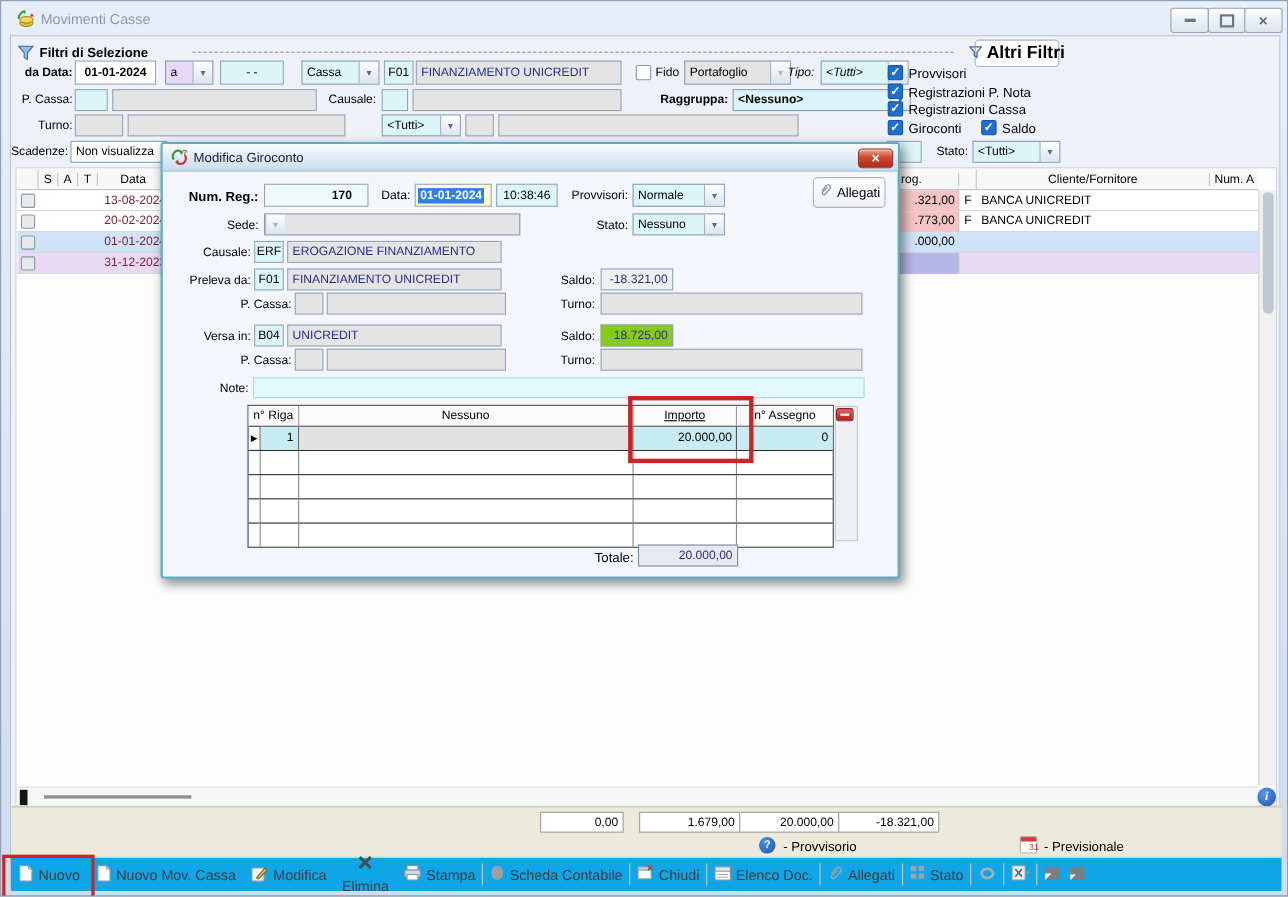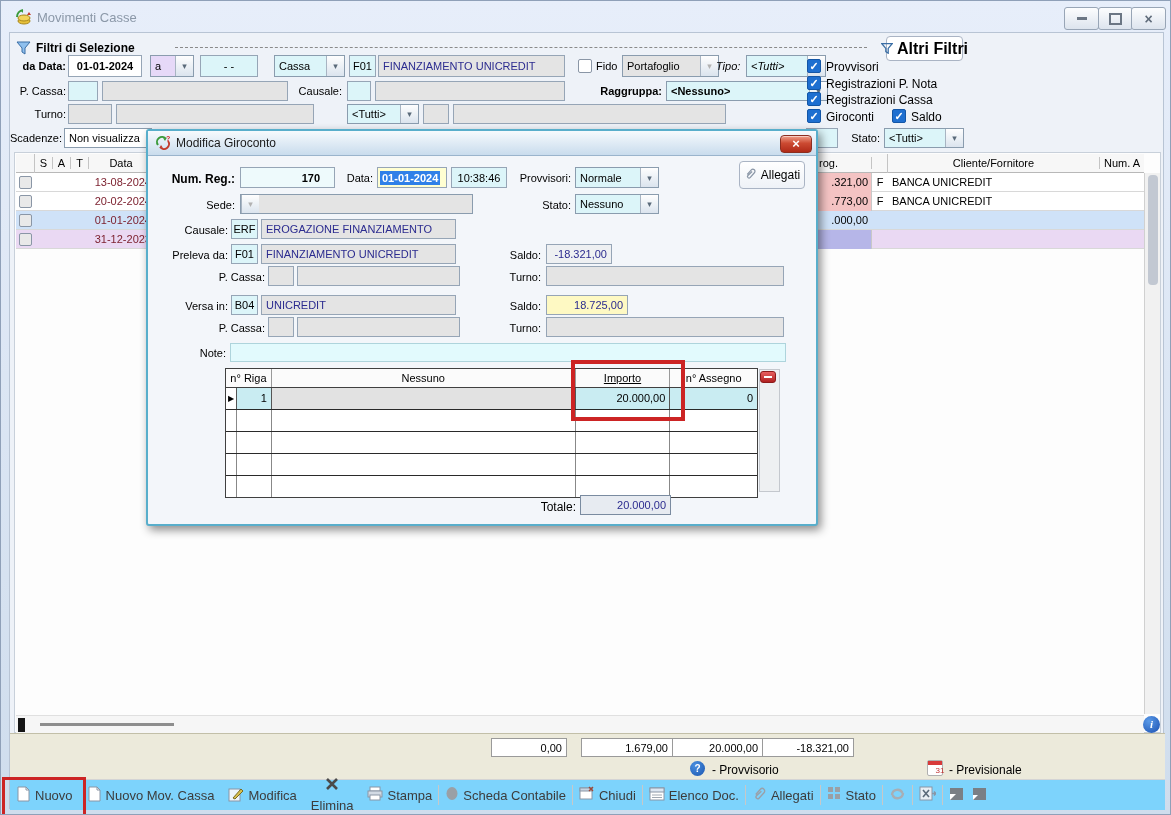--- a/index.html
+++ b/index.html
@@ -237,21 +237,21 @@
         <span>?</span>
       </span>
       <span class="lb" style="left:702px;top:29px;font-size:12px;">- Provvisorio</span>
       <span class="abs" style="left:917px;top:26px;width:16px;height:16px;background:#fff;border:1px solid #b0b0b0;border-radius:2px;">
         <span class="abs" style="left:0;top:0;width:14px;height:4px;background:#d83a3a;"></span>
         <span class="lb" style="left:0;top:5px;width:24px;text-align:center;font-size:8px;color:#c03030;">31</span>
       </span>
       <span class="lb" style="left:939px;top:29px;font-size:12px;">- Previsionale</span>
     </div>
 
-    <div class="abs" style="left:0;top:746px;width:1155px;height:31px;background:#7dd3fc;border-top:1px solid #d4d4d4;display:flex;align-items:center;padding:0 6px;">
+    <div class="abs" style="left:0;top:746px;width:1155px;height:31px;background:#0ea5e9;border-top:1px solid #d4d4d4;display:flex;align-items:center;padding:0 6px;">
       <div class="toolitem">
         <span><svg width="15" height="16" viewBox="0 0 15 16">
               <path d="M2 1 h8 l3 3 v11 h-11 z" fill="#fff" stroke="#8a96a6"></path>
               <path d="M10 1 v3 h3" fill="none" stroke="#8a96a6"></path>
             </svg></span>
         <span>Nuovo</span>
       </div>
       <div class="toolitem" style="margin-left:14px;">
         <span><svg width="15" height="16" viewBox="0 0 15 16">
               <path d="M2 1 h8 l3 3 v11 h-11 z" fill="#fff" stroke="#8a96a6"></path>
@@ -434,21 +434,21 @@
     <div class="tf gray" style="left:398px;top:135px;width:238px;height:20px;"></div>
 
     <span class="dlg-lb" style="left:10px;top:169px;width:70px;">Versa in:</span>
     <div class="tf" style="left:83px;top:164px;width:27px;height:20px;justify-content:center;">
       <span>B04</span>
     </div>
     <div class="tf gray navy" style="left:113px;top:164px;width:195px;height:20px;">
       <span>UNICREDIT</span>
     </div>
     <span class="dlg-lb" style="left:353px;top:169px;width:40px;">Saldo:</span>
-    <div class="tf ral navy" style="left:398px;top:164px;width:82px;height:20px;background:#fef9c3;">
+    <div class="tf ral navy" style="left:398px;top:164px;width:66px;height:20px;background:#84cc16;">
       <span>18.725,00</span>
     </div>
 
     <span class="dlg-lb" style="left:55px;top:191px;width:62px;">P. Cassa:</span>
     <div class="tf gray" style="left:120px;top:186px;width:26px;height:20px;"></div>
     <div class="tf gray" style="left:149px;top:186px;width:163px;height:20px;"></div>
     <span class="dlg-lb" style="left:353px;top:191px;width:40px;">Turno:</span>
     <div class="tf gray" style="left:398px;top:186px;width:238px;height:20px;"></div>
 
     <span class="dlg-lb" style="left:38px;top:216px;width:40px;">Note:</span>

